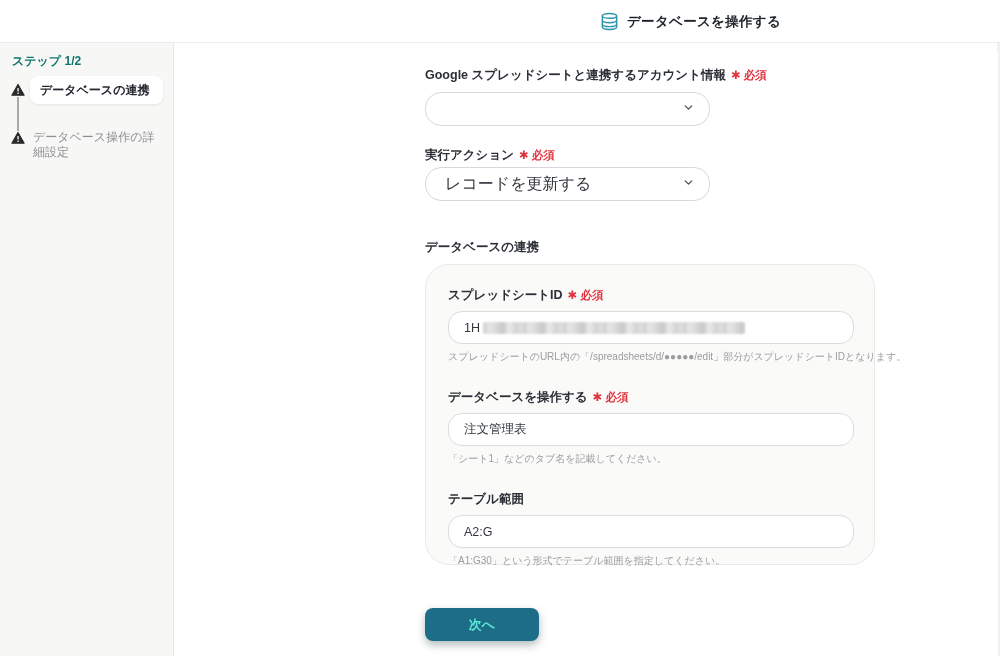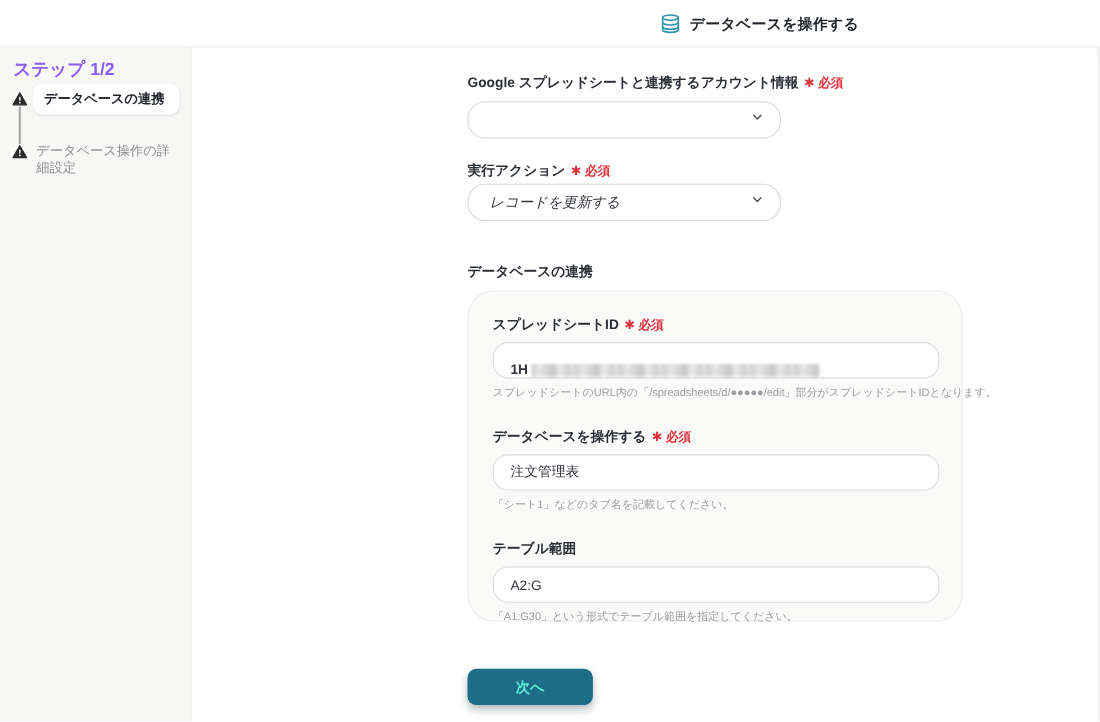--- a/index.html
+++ b/index.html
@@ -34,21 +34,21 @@
     background:#f1f1f1;
   }
 
   
   .sidebar {
     position:absolute; left:0; top:43px; width:174px; height:613px;
     background:#f7f7f5; border-right:1px solid #e7e7e5;
   }
   .step-label {
     position:absolute; left:12px; top:10px;
-    font-size:16px; color:#8b5cf6; font-weight:bold;
+    font-size:12px; color:#0f766e; font-weight:bold;
   }
   .step-connector {
     position:absolute; left:17px; top:54px; width:2px; height:34px;
     background:#a9a9a9;
   }
   .step-card {
     position:absolute; left:30px; top:33px; width:133px; height:28px;
     background:#fff; border-radius:8px;
     box-shadow:0 1px 3px rgba(0,0,0,0.08);
     display:flex; align-items:center; padding-left:10px;
@@ -71,21 +71,21 @@
     white-space:nowrap;
   }
   .req { color:#e0313c; font-weight:bold; font-size:11.5px; margin-left:5px; }
 
   .select-box {
     position:absolute; left:250px; width:285px; height:34px;
     background:#fff; border:1px solid #d8d8dc; border-radius:16px;
     display:flex; align-items:center; padding:0 14px 0 19px;
     cursor:pointer;
   }
-  .select-box .select-value { font-size:13px; color:#33373d; flex:1;font-style:italic; }
+  .select-box .select-value { font-size:16px; color:#33373d; flex:1; }
   .chev { flex:none; }
 
   .redacted {
     height:12px; border-radius:2px;
     background:repeating-linear-gradient(90deg,
       #c7c7c7 0px, #e3e3e3 7px, #d2d2d2 13px, #bfbfbf 20px,
       #e8e8e8 26px, #cccccc 33px, #dddddd 40px);
     filter:blur(1.3px);
     opacity:0.85;
   }
@@ -109,22 +109,22 @@
   .text-input {
     margin-top:7px; width:406px; height:33px;
     background:#fff; border:1px solid #dcdcdf; border-radius:14px;
     padding:0 15px; font-size:12.5px; color:#33373d;
     font-family:"Liberation Sans","DejaVu Sans",sans-serif;
     outline:none; display:block;
   }
   .composite-input {
     margin-top:7px; width:406px; height:33px;
     background:#fff; border:1px solid #dcdcdf; border-radius:14px;
-    padding:0 15px; display:flex; align-items:flex-end;
-    font-size:12.5px; color:#33373d; cursor:text;font-weight:bold;
+    padding:0 15px; display:flex; align-items:center;
+    font-size:12.5px; color:#33373d; cursor:text;
   }
   .helper {
     margin-top:6px; font-size:10px; color:#9a9c9f; white-space:nowrap;
     letter-spacing:0px;
   }
 
   .next-btn {
     position:absolute; left:250px; top:556px; width:114px; height:33px;
     background:#1e6d88; color:#5eead4; border:none; border-radius:8px;
     font-size:13px; font-weight:bold;

